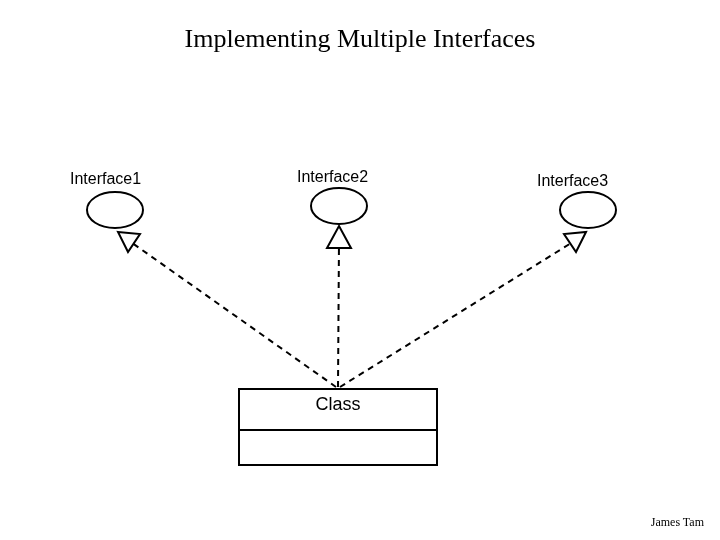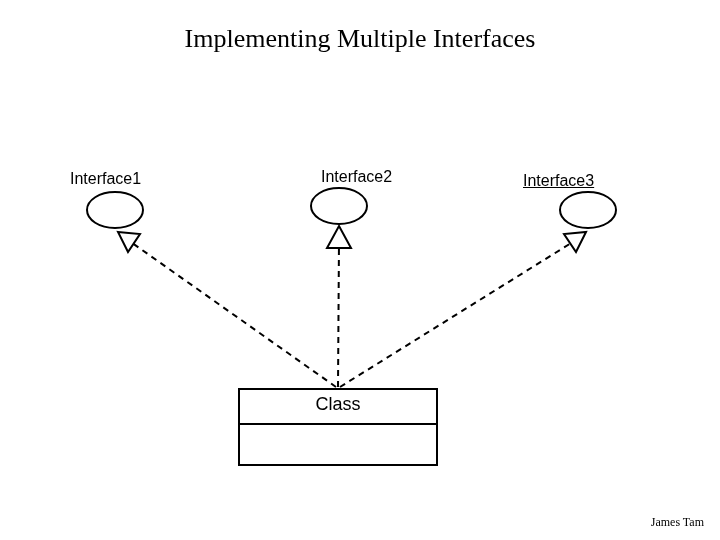--- a/index.html
+++ b/index.html
@@ -37,36 +37,36 @@
   .class-box {
     position: absolute;
     border: 2px solid #000;
     background: #fff;
   }
   .class-title {
     border-bottom: 2px solid #000;
     font-family: Arial, Helvetica, sans-serif;
     font-size: 18px;
     text-align: center;
-    padding: 4px 0 8px 0;
+    padding: 4px 0 14px 0;
   }
   svg.diagram {
     position: absolute;
     left: 0;
     top: 0;
   }
 </style>
 </head>
 <body>
 
 <div class="title">Implementing Multiple Interfaces</div>
 
 <div class="iface-label" style="left:70px; top:170px;">Interface1</div>
-<div class="iface-label" style="left:297px; top:168px;margin-left:24px;">Interface2</div>
-<div class="iface-label" style="left:523px; top:172px;text-decoration:underline;">Interface3</div>
+<div class="iface-label" style="left:297px; top:168px;">Interface2</div>
+<div class="iface-label" style="left:537px; top:172px;">Interface3</div>
 
 <svg class="diagram" width="720" height="540">
 
   <ellipse cx="115" cy="210" rx="28" ry="18" fill="#fff" stroke="#000" stroke-width="2"></ellipse>
   <ellipse cx="339" cy="206" rx="28" ry="18" fill="#fff" stroke="#000" stroke-width="2"></ellipse>
   <ellipse cx="588" cy="210" rx="28" ry="18" fill="#fff" stroke="#000" stroke-width="2"></ellipse>
 
   <line x1="336" y1="387" x2="128" y2="240" stroke="#000" stroke-width="2" stroke-dasharray="6 5"></line>
   <line x1="338" y1="387" x2="339" y2="240" stroke="#000" stroke-width="2" stroke-dasharray="6 5"></line>
   <line x1="340" y1="387" x2="576" y2="240" stroke="#000" stroke-width="2" stroke-dasharray="6 5"></line>

